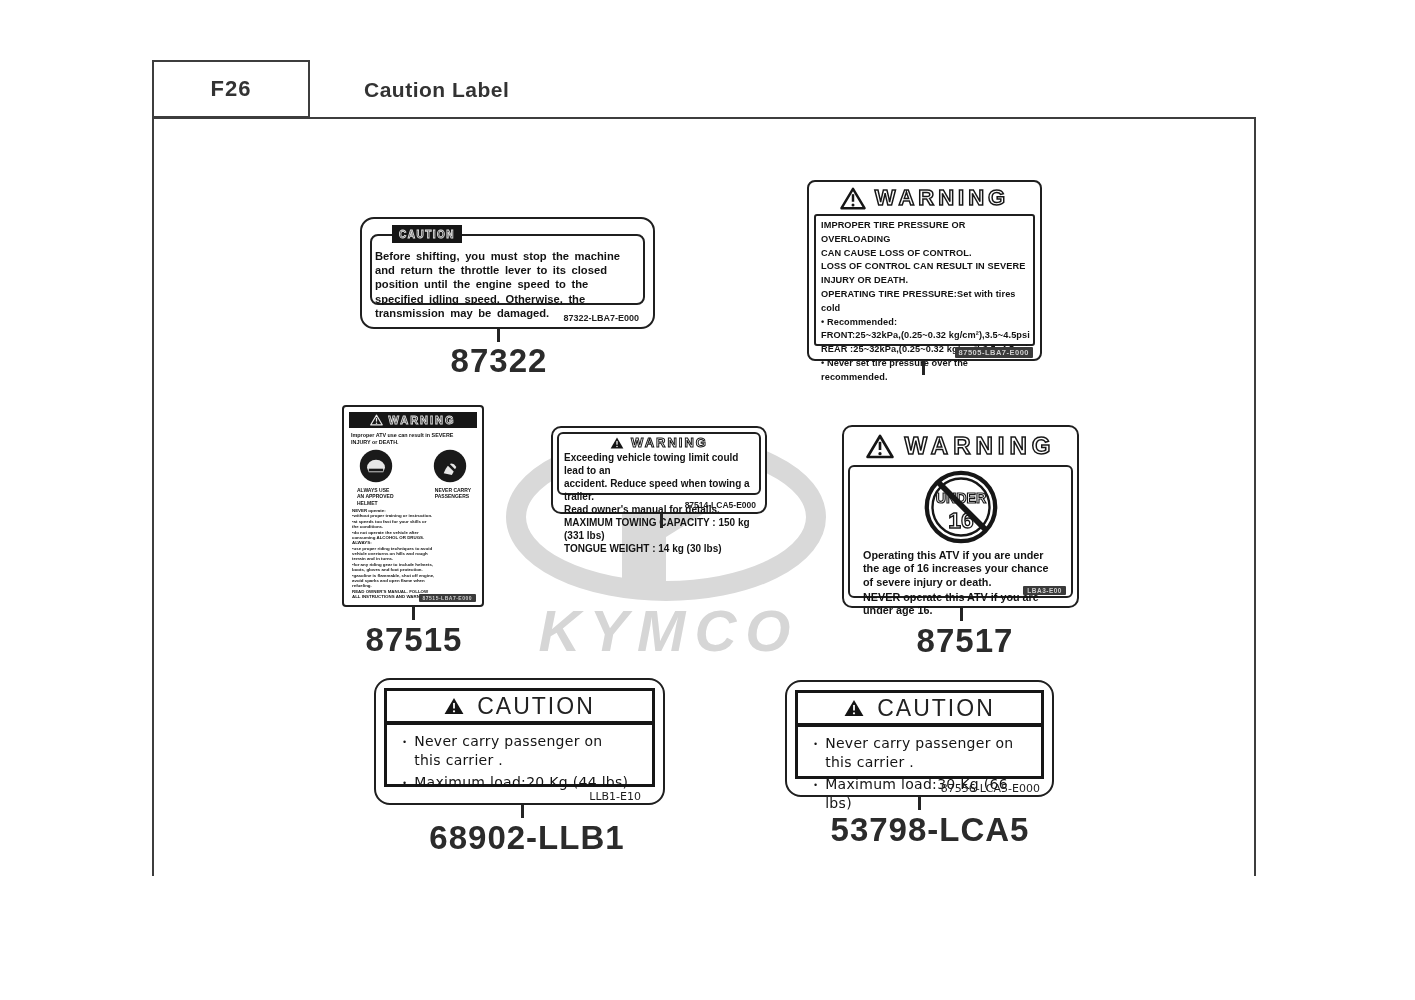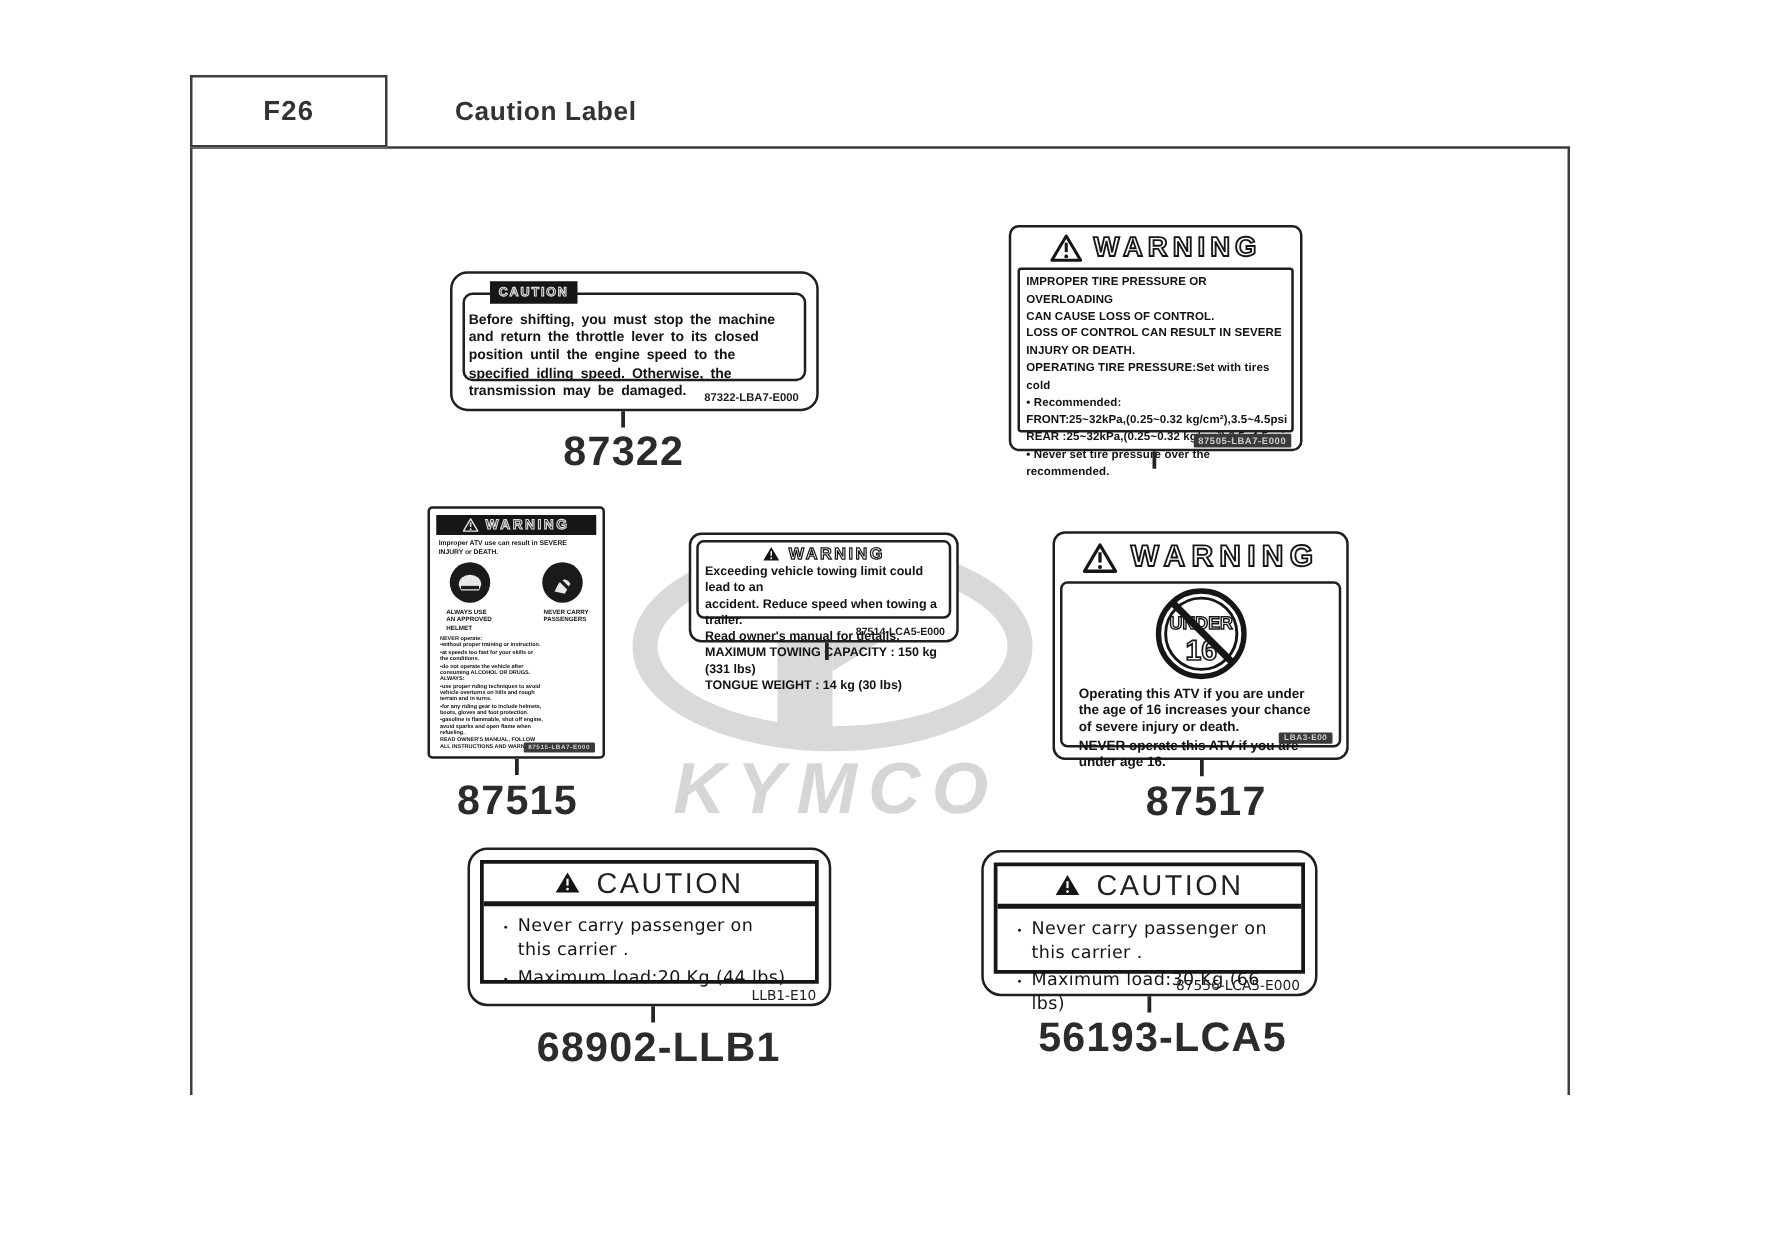--- a/index.html
+++ b/index.html
@@ -104,21 +104,21 @@
   .lc .inner { position:absolute; left:8px; right:8px; top:8px; bottom:16px; border:3.5px solid #161616; }
   .lc .chdr {
     height:30px; border-bottom:4px solid #161616;
     display:flex; align-items:center; justify-content:center; gap:13px;
   }
   .lc .ctxt { font-size:23px; letter-spacing:2px; color:#222; font-family:"Liberation Sans", sans-serif; }
   .lc .blist { padding:7px 4px 0 16px; }
   .lc .brow { display:flex; gap:8px; margin-bottom:3px; }
   .lc .brow::before { content:"•"; font-size:9px; line-height:1; margin-top:6px; color:#161616; }
   .lc .btxt { font-family:"DejaVu Sans", sans-serif; font-size:14px; line-height:1.35; color:#141414; letter-spacing:0.3px; }
-  .llb1 .cd { right:10px; bottom:0px; font-size:11px; font-weight:normal; font-family:"DejaVu Sans", sans-serif; }
+  .llb1 .cd { right:22px; bottom:0px; font-size:11px; font-weight:normal; font-family:"DejaVu Sans", sans-serif; }
   .lca5 .cd { right:12px; bottom:0px; font-size:11px; font-weight:normal; font-family:"DejaVu Sans", sans-serif; }
 </style>
 </head>
 <body>
 
 <div class="page">
 
   <div class="hdr-box">
     <span>F26</span>
   </div>
@@ -309,19 +309,19 @@
 this carrier .</span>
           </div>
           <div class="brow">
             <span class="btxt pre">Maximum load:30 Kg (66 lbs)</span>
           </div>
         </div>
       </div>
       <div class="cd codetxt">87556-LCA5-E000</div>
     </div>
     <div class="leader" style="left:764px; top:678px; height:13px;"></div>
-    <div class="pnum" style="left:626px; top:692px; width:300px;">56193-LCA5</div>
+    <div class="pnum" style="left:626px; top:692px; width:300px;">53798-LCA5</div>
 
   </div>
 
   <div class="page-num">- 130 -</div>
 
 </div>
 
 </body></html>

